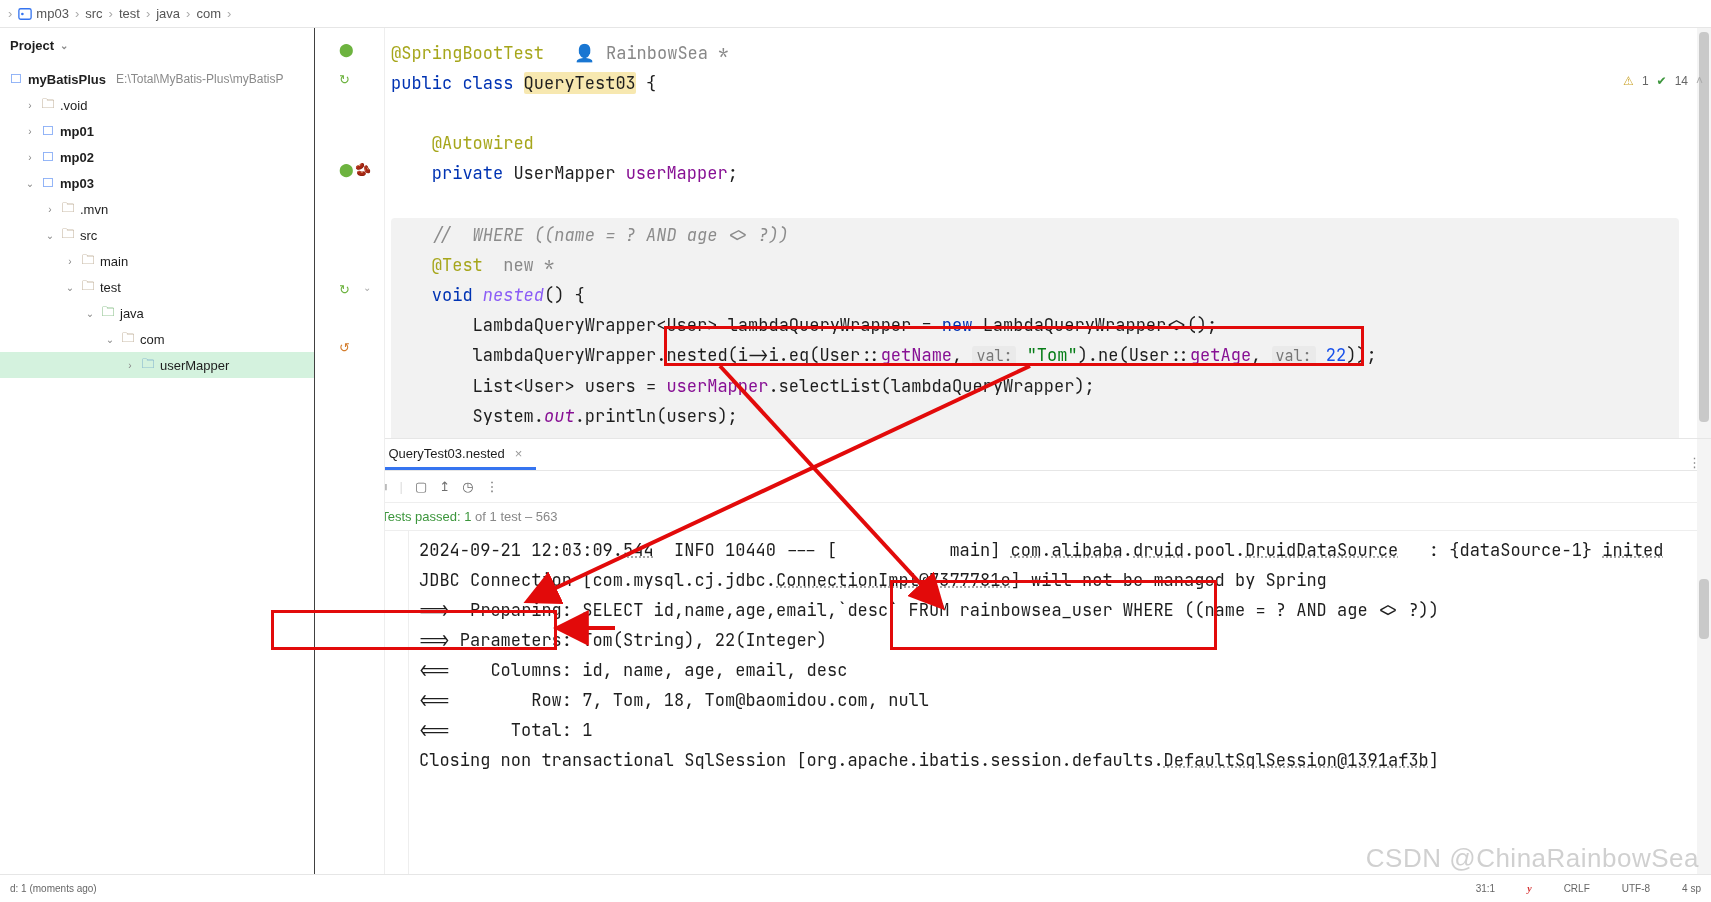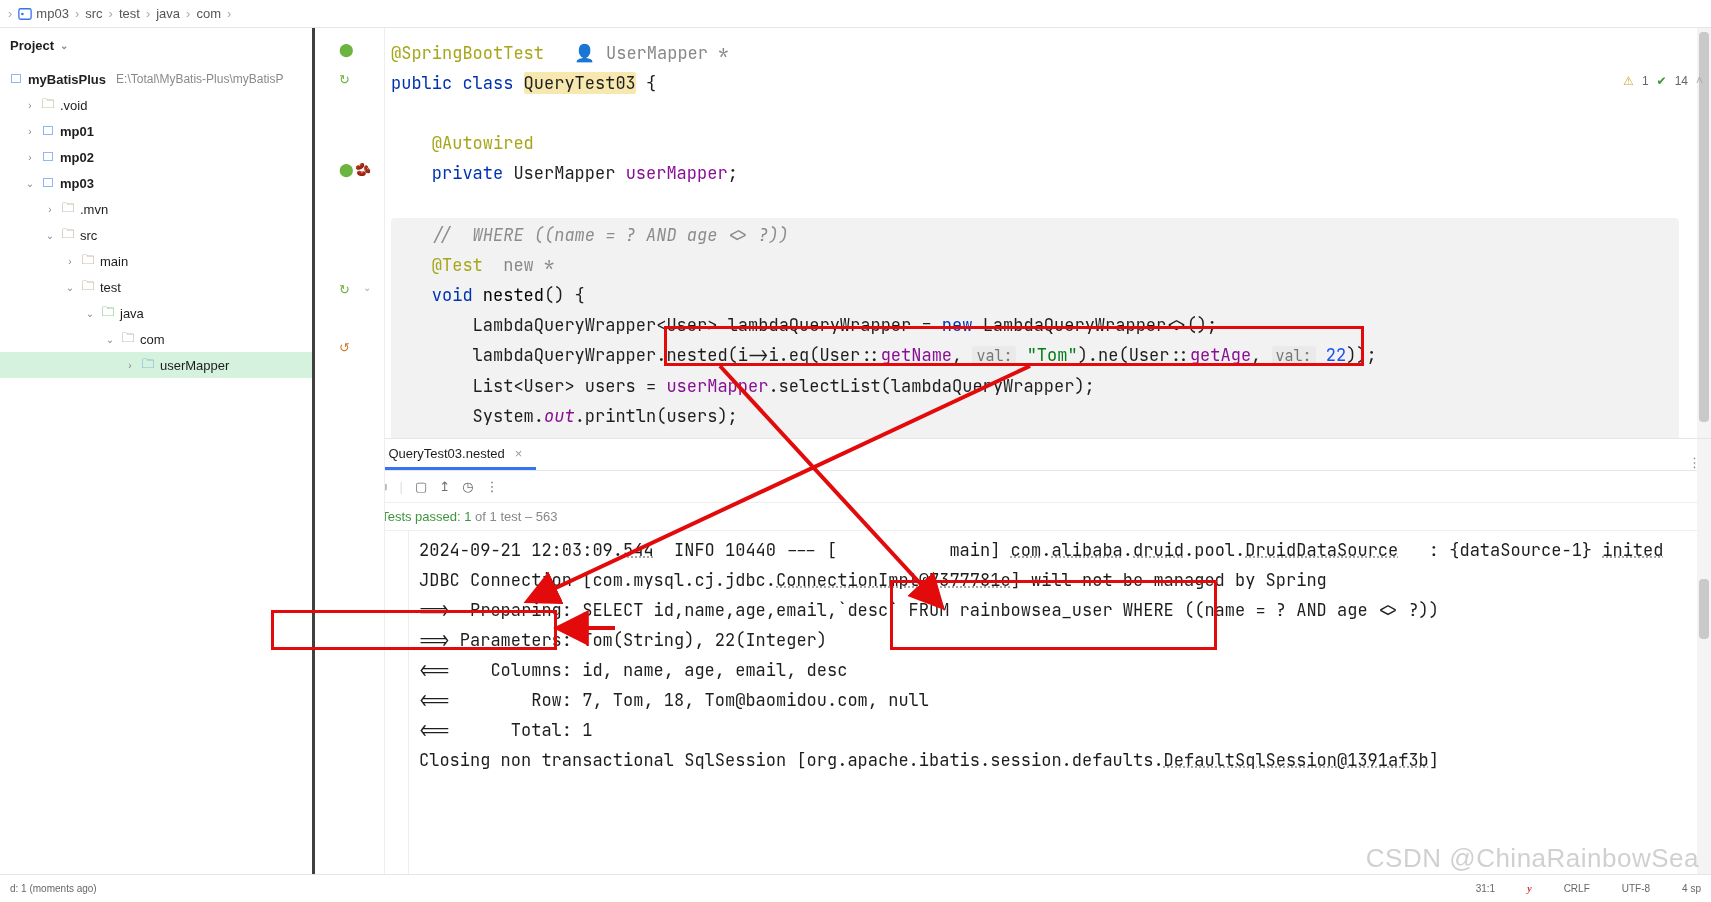--- a/index.html
+++ b/index.html
@@ -2,39 +2,39 @@
 <html><head>
 <meta charset="utf-8">
 <style>
   * { box-sizing: border-box; margin: 0; padding: 0; }
   body { font-family: "Segoe UI", Arial, sans-serif; font-size: 13px; color: #1e1e1e; background:#fff; overflow:hidden; width:1711px; height:902px; position:relative; }
   .breadcrumb { height:28px; border-bottom:1px solid #e6e6e6; display:flex; align-items:center; padding:0 8px; gap:6px; color:#555; position:absolute; top:0; left:0; right:0; }
   .breadcrumb .sep { color:#aaa; }
   .breadcrumb .bc-item { display:flex; align-items:center; gap:4px; }
   .module-icon { width:14px; height:14px; display:inline-block; }
   .layout { position:absolute; top:28px; left:0; right:0; bottom:28px; display:flex; }
-  .project-panel { width:315px; border-right:3px solid #404040; display:flex; flex-direction:column; background:#fff; }
+  .project-panel { width:315px; border-right:1px solid #404040; display:flex; flex-direction:column; background:#fff; }
   .panel-header { height:34px; display:flex; align-items:center; padding:0 10px; font-weight:600; gap:6px; }
   .tree { flex:1; overflow:auto; padding:4px 0; }
   .tree-row { display:flex; align-items:center; height:26px; padding-left:8px; gap:4px; white-space:nowrap; }
   .tree-row.sel { background:#d4f2de; }
   .tree-row .chev { width:12px; color:#888; font-size:10px; text-align:center; }
   .tree-row .ficon { width:16px; text-align:center; }
   .tree-row .faded { color:#8a8a8a; font-size:12px; margin-left:6px; }
   .depth-1 { padding-left:24px; } .depth-2 { padding-left:44px; } .depth-3 { padding-left:64px; }
   .depth-4 { padding-left:84px; } .depth-5 { padding-left:104px; } .depth-6 { padding-left:124px; }
   .folder { color:#9a7f5c; } .pkg { color:#5390c4; } .bold { font-weight:600; }
 
   .editorwrap { flex:1; display:flex; flex-direction:column; position:relative; }
   .gutter-col { position:absolute; left:0; top:0; bottom:0; width:70px; border-right:1px solid #eee; background:#fff; z-index:1; }
   .gutter-col .g-icon { position:absolute; left:24px; }
   .code { position:absolute; left:70px; top:0; bottom:0; right:14px; font-family:"JetBrains Mono","Consolas",monospace; font-size:17px; line-height:30px; padding:10px 18px 0 6px; white-space:pre; }
   .hint-block { background:#f2f2f2; border-radius:4px; padding:2px 0 2px 0; display:inline-block; width:100%; }
   .kw { color:#0033b3; } .ann { color:#a6a61b; } .com-c { color:#8c8c8c; font-style:italic; }
-  .fld { color:#871094; } .mtd { color:#000000; } .str { color:#067d17; } .num { color:#1750eb; }
+  .fld { color:#871094; } .mtd { color:#8b5cf6;font-style:italic; } .str { color:#067d17; } .num { color:#1750eb; }
   .hl-yellow { background:#f7e8b0; border-radius:2px;margin-top:48px; }
   .param-hint { background:#eaeaea; color:#777; border-radius:3px; padding:0 4px; font-size:15px; }
   .author-icon { color:#bbb; }
   .inspect { position:absolute; right:8px; top:46px; display:flex; gap:8px; font-size:12px; color:#666; align-items:center; z-index:2; }
   .warn { color:#c9a227; } .ok { color:#3c963c; }
 
   .runpanel { position:absolute; left:0; right:0; bottom:0; top:410px; border-top:1px solid #e6e6e6; background:#fff; display:flex; flex-direction:column; }
   .run-tabs { height:32px; display:flex; align-items:flex-end; border-bottom:1px solid #e6e6e6; }
   .run-tab { padding:0 14px; display:flex; align-items:center; gap:6px; height:100%; }
   .run-tab.active { border-bottom:3px solid #3574f0; }
@@ -172,21 +172,21 @@
       <span class="g-icon" style="top:254px;left:48px;color:#aaa;font-size:10px">⌄</span>
       <span class="g-icon" style="top:312px;color:#d47e2e">↺</span>
     </div>
     <div class="inspect">
       <span class="warn">⚠</span>
         <span>1</span>
       <span class="ok">✔</span>
         <span>14</span>
       <span style="color:#aaa">˄</span>
     </div>
-    <div class="code"><span class="ann">@SpringBootTest</span>   <span class="author-icon">👤</span> <span style="color:#888">UserMapper *</span>
+    <div class="code"><span class="ann">@SpringBootTest</span>   <span class="author-icon">👤</span> <span style="color:#888">RainbowSea *</span>
 <span class="kw">public </span><span class="kw">class </span><span class="hl-yellow">QueryTest03</span><span> {</span>
 
     <span class="ann">@Autowired</span>
     <span class="kw">private </span><span>UserMapper </span><span class="fld">userMapper</span><span>;</span>
 
 <span class="hint-block">    <span class="com-c">//  WHERE ((name = ? AND age &lt;&gt; ?))</span>
     <span class="ann">@Test</span><span style="color:#888">  new *</span>
     <span class="kw">void </span><span class="mtd">nested</span><span>() {</span>
         <span>LambdaQueryWrapper&lt;</span><span>User</span><span>&gt; lambdaQueryWrapper = </span><span class="kw">new </span><span>LambdaQueryWrapper&lt;&gt;();</span>
         <span>lambdaQueryWrapper.nested(i-&gt;i.eq(</span><span>User</span><span>::</span><span class="fld">getName</span><span>, </span><span class="param-hint">val:</span><span class="str"> "Tom"</span><span>).ne(</span><span>User</span><span>::</span><span class="fld">getAge</span><span>, </span><span class="param-hint">val:</span><span class="num"> 22</span><span>));</span>

